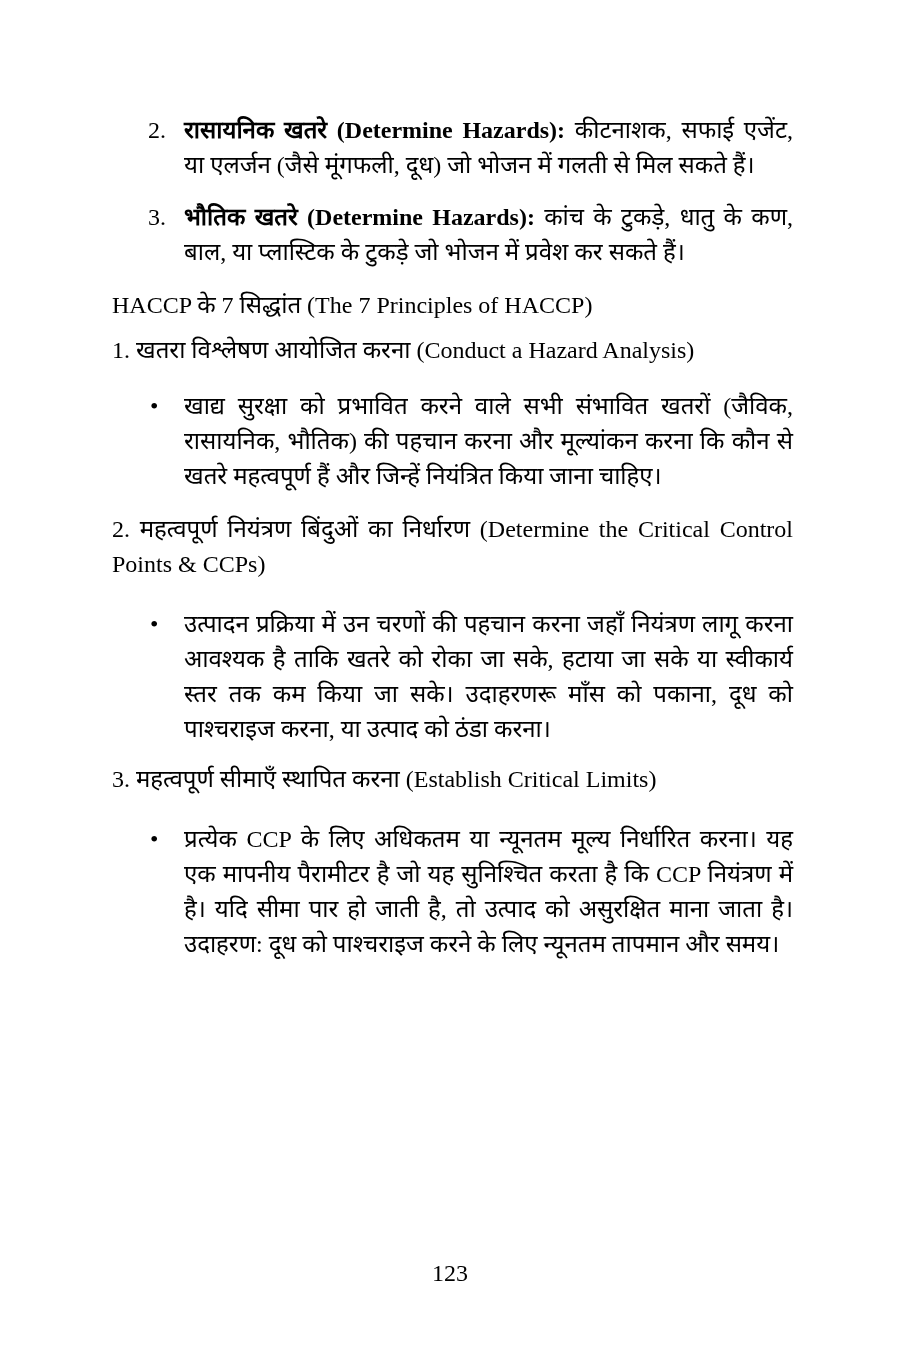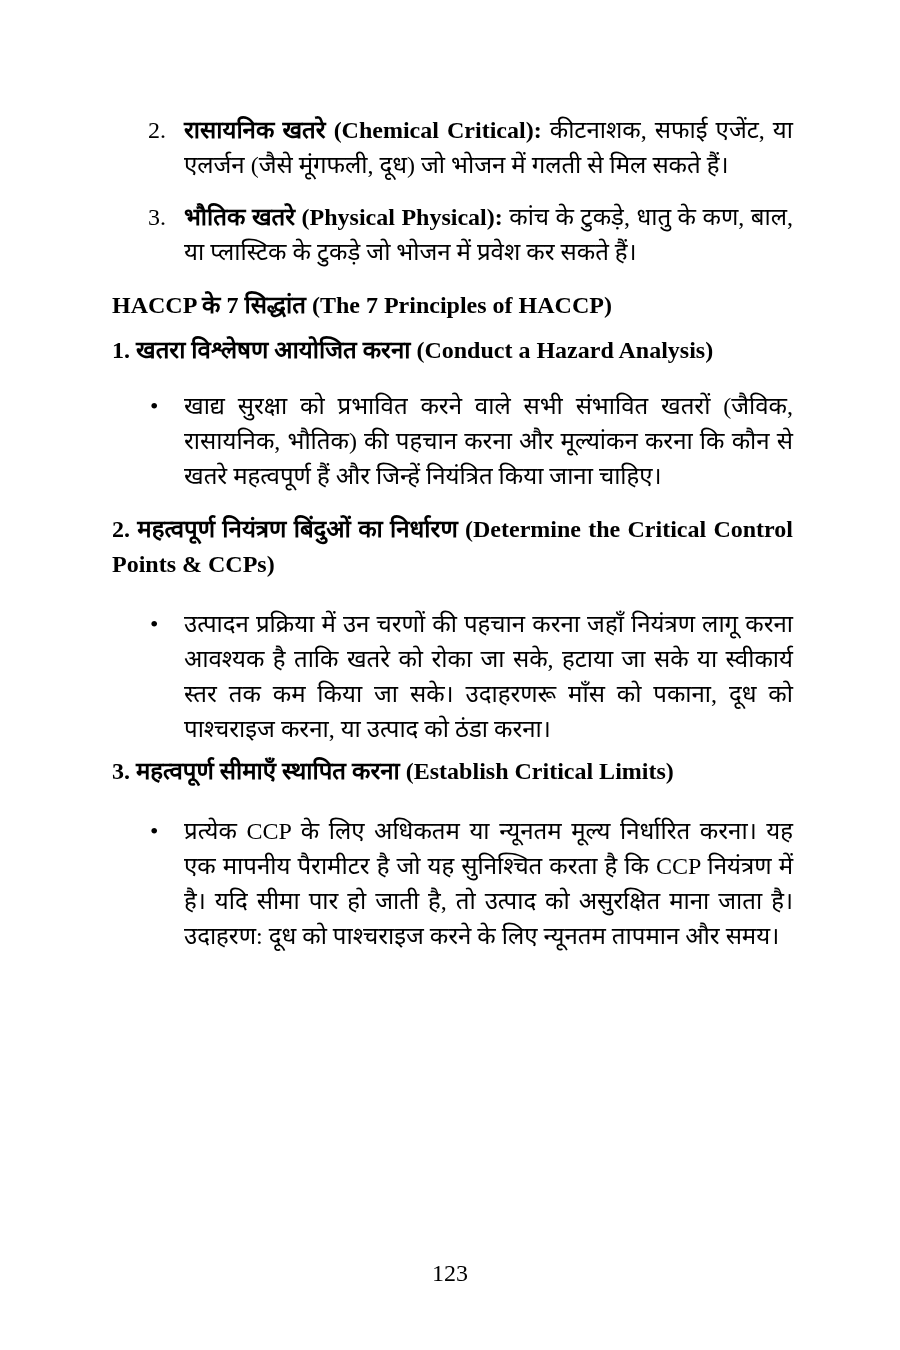--- a/index.html
+++ b/index.html
@@ -40,27 +40,27 @@
     position: relative;
     padding-left: 72px;
     text-align: justify;
   }
   .bullet-item .marker {
     position: absolute;
     left: 38px;
     top: 0;
   }
   .heading {
-    font-weight: bold;
+    font-weight: normal;
     font-size: 24px;
     line-height: 35px;
     text-align: justify;
   }
   .mt14 { margin-top: 14px; }
-  .mt15 { margin-top: 7px; }
+  .mt15 { margin-top: 15px; }
   .mt17 { margin-top: 17px; }
   .mt18 { margin-top: 18px; }
   .mt19 { margin-top: 18px; }
   .mt21 { margin-top: 21px; }
   .mt22 { margin-top: 10px; }
   .mt25 { margin-top: 25px; }
   .page-number {
     position: absolute;
     left: 0;
     top: 1256px;
@@ -69,27 +69,27 @@
     font-size: 24px;
   }
 </style>
 </head>
 <body>
 
 <div class="page">
 
   <div class="num-item">
     <span class="marker">2.</span>
-    <span class="lead">रासायनिक खतरे (Chemical Critical):</span>
+    <span class="lead">रासायनिक खतरे (Determine Hazards):</span>
     <span>कीटनाशक, सफाई एजेंट, या एलर्जन (जैसे मूंगफली, दूध) जो भोजन में गलती से मिल सकते हैं।</span>
   </div>
 
   <div class="num-item mt17">
     <span class="marker">3.</span>
-    <span class="lead">भौतिक खतरे (Physical Physical):</span>
+    <span class="lead">भौतिक खतरे (Determine Hazards):</span>
     <span>कांच के टुकड़े, धातु के कण, बाल, या प्लास्टिक के टुकड़े जो भोजन में प्रवेश कर सकते हैं।</span>
   </div>
 
   <div class="heading mt18">HACCP के 7 सिद्धांत (The 7 Principles of HACCP)</div>
 
 
   <div class="heading mt22">1. खतरा विश्लेषण आयोजित करना (Conduct a Hazard Analysis)</div>
   <div class="bullet-item mt21">
     <span class="marker">•</span>
     <span>खाद्य सुरक्षा को प्रभावित करने वाले सभी संभावित खतरों (जैविक, रासायनिक, भौतिक) की पहचान करना और मूल्यांकन करना कि कौन से खतरे महत्वपूर्ण हैं और जिन्हें नियंत्रित किया जाना चाहिए।</span>

